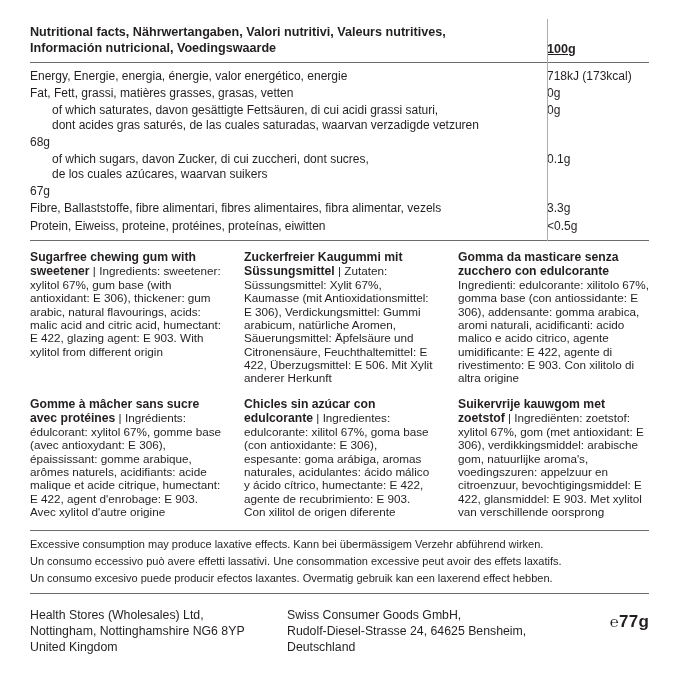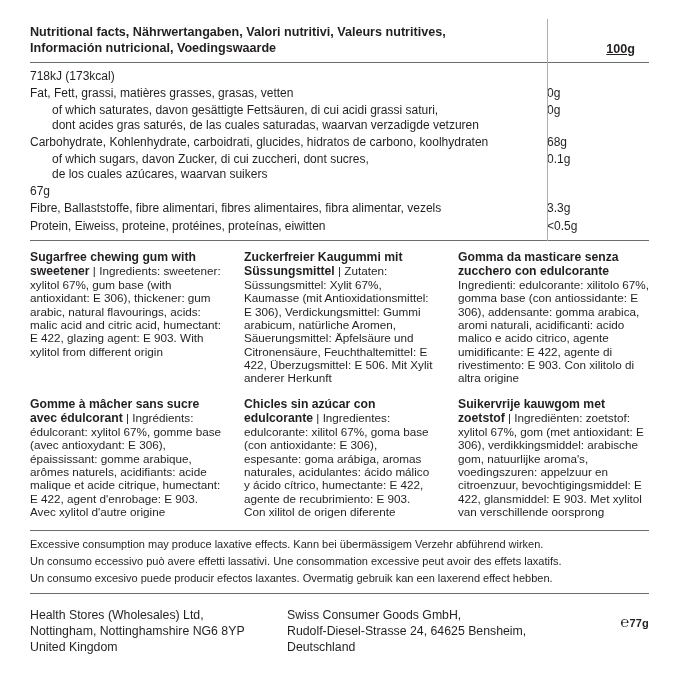--- a/index.html
+++ b/index.html
@@ -22,21 +22,21 @@
     position:absolute;
     left:517px;top:-5px;bottom:0;
     width:1px;background:#abadb0;
   }
   .nt-row{display:flex;padding:1.6px 0;font-size:12px;line-height:14.2px;}
   .nt-head{align-items:flex-end;padding:0 0 3px 0;}
   .nt-label{flex:1;padding-right:12px;white-space:pre-line;}
   .nt-label.ind{padding-left:22px;}
   .nt-head .nt-label{font-weight:700;font-size:12.6px;line-height:16px;}
   .nt-value{width:102px;box-sizing:border-box;text-align:left;padding-right:2px;}
-  .nt-value.head{font-weight:700;text-align:right;padding-right:14px;font-size:12.6px;text-decoration:underline;}
+  .nt-value.head{font-weight:700;text-align:left;padding-right:14px;font-size:12.6px;text-decoration:underline;}
   .hr{height:1px;background:#6b6c6e;border:0;margin:0;}
   .hr.under-head{margin:3px 0 4px 0;}
   .hr.under-table{margin:5px 0 0 0;}
   
   .ing-grid{
     display:grid;
     grid-template-columns:1fr 1fr 1fr;
     column-gap:23px;
     margin-top:9px;
   }
@@ -62,51 +62,51 @@
   }
   .addr{white-space:pre-line;}
   .addr.uk{width:257px;}
   .addr.de{flex:1;}
   .net{
     margin-left:auto;
     padding-top:7px;
     white-space:nowrap;
   }
   .net .esign{font-size:15px;font-weight:400;}
-  .net .wt{font-size:11px;font-weight:700;letter-spacing:.2px;}
+  .net .wt{font-size:17px;font-weight:700;letter-spacing:.2px;}
 </style>
 </head>
 <body>
 
 <div class="sheet">
 
   <section class="nt">
     <div class="vline"></div>
 
     <div class="nt-row nt-head">
       <div class="nt-label">Nutritional facts, Nährwertangaben, Valori nutritivi, Valeurs nutritives,
 Información nutricional, Voedingswaarde</div>
       <div class="nt-value head">100g</div>
     </div>
     <div class="hr under-head"></div>
 
     <div class="nt-row">
+      <div class="nt-label">Energy, Energie, energia, énergie, valor energético, energie</div>
       <div class="nt-value">718kJ (173kcal)</div>
     </div>
     <div class="nt-row">
       <div class="nt-label">Fat, Fett, grassi, matières grasses, grasas, vetten</div>
       <div class="nt-value">0g</div>
     </div>
     <div class="nt-row">
       <div class="nt-label ind">of which saturates, davon gesättigte Fettsäuren, di cui acidi grassi saturi,
 dont acides gras saturés, de las cuales saturadas, waarvan verzadigde vetzuren</div>
       <div class="nt-value">0g</div>
     </div>
     <div class="nt-row">
-      <div class="nt-label">Carbohydrate, Kohlenhydrate, carboidrati, glucides, hidratos de carbono, koolhydraten</div>
       <div class="nt-value">68g</div>
     </div>
     <div class="nt-row">
       <div class="nt-label ind">of which sugars, davon Zucker, di cui zuccheri, dont sucres,
 de los cuales azúcares, waarvan suikers</div>
       <div class="nt-value">0.1g</div>
     </div>
     <div class="nt-row">
       <div class="nt-value">67g</div>
     </div>
@@ -118,21 +118,21 @@
       <div class="nt-label">Protein, Eiweiss, proteine, protéines, proteínas, eiwitten</div>
       <div class="nt-value">&lt;0.5g</div>
     </div>
     <div class="hr under-table"></div>
   </section>
 
   <section class="ing-grid">
     <p class="ing"><span class="b">Sugarfree chewing gum with sweetener</span><span> | </span><span>Ingredients: sweetener: xylitol 67%, gum base (with antioxidant: E 306), thickener: gum arabic, natural flavourings, acids: malic acid and citric acid, humectant: E 422, glazing agent: E 903. With xylitol from different origin</span></p>
     <p class="ing"><span class="b">Zuckerfreier Kaugummi mit Süssungsmittel</span><span> | </span><span>Zutaten: Süssungsmittel: Xylit 67%, Kaumasse (mit Antioxidationsmittel: E 306), Verdickungsmittel: Gummi arabicum, natürliche Aromen, Säuerungsmittel: Äpfelsäure und Citronensäure, Feuchthaltemittel: E 422, Überzugsmittel: E 506. Mit Xylit anderer Herkunft</span></p>
     <p class="ing"><span class="b">Gomma da masticare senza zucchero con edulcorante</span><span> </span><span>Ingredienti: edulcorante: xilitolo 67%, gomma base (con antiossidante: E 306), addensante: gomma arabica, aromi naturali, acidificanti: acido malico e acido citrico, agente umidificante: E 422, agente di rivestimento: E 903. Con xilitolo di altra origine</span></p>
-    <p class="ing"><span class="b">Gomme à mâcher sans sucre avec édulcorant</span><span> | </span><span>Ingrédients: édulcorant: xylitol 67%, gomme base (avec antioxydant: E 306), épaississant: gomme arabique, arômes naturels, acidifiants: acide malique et acide citrique, humectant: E 422, agent d'enrobage: E 903. Avec xylitol d'autre origine</span></p>
+    <p class="ing"><span class="b">Gomme à mâcher sans sucre avec protéines</span><span> | </span><span>Ingrédients: édulcorant: xylitol 67%, gomme base (avec antioxydant: E 306), épaississant: gomme arabique, arômes naturels, acidifiants: acide malique et acide citrique, humectant: E 422, agent d'enrobage: E 903. Avec xylitol d'autre origine</span></p>
     <p class="ing"><span class="b">Chicles sin azúcar con edulcorante</span><span> | </span><span>Ingredientes: edulcorante: xilitol 67%, goma base (con antioxidante: E 306), espesante: goma arábiga, aromas naturales, acidulantes: ácido málico y ácido cítrico, humectante: E 422, agente de recubrimiento: E 903. Con xilitol de origen diferente</span></p>
     <p class="ing"><span class="b">Suikervrije kauwgom met zoetstof</span><span> | </span><span>Ingrediënten: zoetstof: xylitol 67%, gom (met antioxidant: E 306), verdikkingsmiddel: arabische gom, natuurlijke aroma's, voedingszuren: appelzuur en citroenzuur, bevochtigingsmiddel: E 422, glansmiddel: E 903. Met xylitol van verschillende oorsprong</span></p>
   </section>
 
   <div class="hr"></div>
   <div class="warning">Excessive consumption may produce laxative effects. Kann bei übermässigem Verzehr abführend wirken.
 Un consumo eccessivo può avere effetti lassativi. Une consommation excessive peut avoir des effets laxatifs.
 Un consumo excesivo puede producir efectos laxantes. Overmatig gebruik kan een laxerend effect hebben.</div>
   <div class="hr"></div>
 

